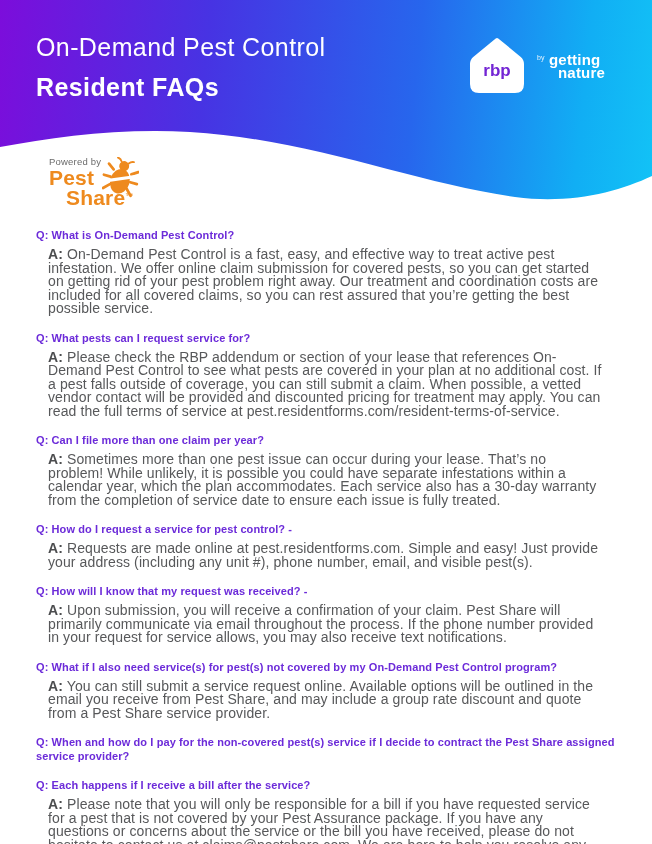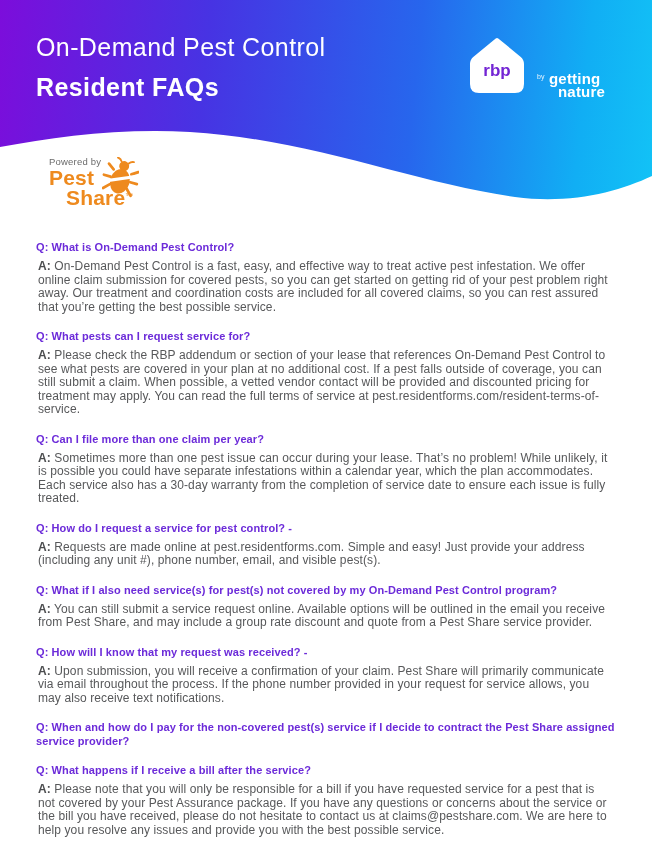--- a/index.html
+++ b/index.html
@@ -11,42 +11,42 @@
   .banner{
     position:absolute;top:0;left:0;width:652px;height:215px;
     background:linear-gradient(96deg,#7C0DDB 0%,#4733E3 30%,#2766ED 60%,#11AEF4 84%,#13CBF7 100%);
     padding-left:32px;
   }
   .wave{position:absolute;left:0;bottom:0;width:652px;height:215px;display:block;}
   .titles{position:absolute;left:36px;top:33px;color:#ffffff;}
   .title-line1{font-size:25px;font-weight:400;letter-spacing:.4px;line-height:28px;}
   .title-line2{font-size:25px;font-weight:700;letter-spacing:.4px;line-height:28px;margin-top:12px;}
   
-  .rbp-lockup{position:absolute;left:465px;top:34px;display:flex;align-items:flex-end;gap:8px;}
+  .rbp-lockup{position:absolute;left:465px;top:34px;display:flex;align-items:center;gap:8px;}
   .rbp-svg{width:64px;height:64px;display:block;}
   .sn-text{color:#ffffff;position:relative;padding-left:12px;}
   .sn-by{position:absolute;left:0;top:1px;font-size:7px;font-weight:400;opacity:.9;}
   .sn-l1{font-size:15px;font-weight:700;line-height:13px;letter-spacing:.2px;}
   .sn-l2{font-size:15px;font-weight:700;line-height:13px;letter-spacing:.2px;margin-left:9px;}
   
   .pestshare{position:absolute;left:49px;top:156px;width:110px;}
   .powered-by{font-size:9.5px;color:#6b6b6b;letter-spacing:.2px;margin-bottom:1px;}
   .ps-line1,.ps-line2{font-size:21px;font-weight:800;color:#EE8A1E;line-height:19px;letter-spacing:.2px;}
   .ps-line2{margin-left:17px;}
   .ps-tm{font-size:8px;vertical-align:6px;font-weight:700;}
   .beetle{position:absolute;left:53px;top:1px;width:37px;height:44px;}
   
   .content{position:absolute;top:215px;left:0;width:652px;padding:13px 36px 0;box-sizing:border-box;}
   .q{
     font-size:11px;font-weight:700;color:#6C2BD9;line-height:14px;
     margin:15px 0 0;letter-spacing:.1px;
   }
-  .faq:first-child .q{margin-top:12px;}
+  .faq:first-child .q{margin-top:0;}
   .a{
-    font-size:12px;color:#57585A;line-height:13.5px;margin:6px 2px 0;letter-spacing:.1px;
+    font-size:14px;color:#57585A;line-height:13.5px;margin:6px 12px 0;letter-spacing:.1px;
   }
   .ap{font-weight:700;color:#4c4d4f;}
 </style>
 </head>
 <body>
 
 <div class="page">
 
   <div class="banner">
 
@@ -112,32 +112,32 @@
       <h3 class="q">Q: Can I file more than one claim per year?</h3>
       <p class="a"><strong class="ap">A:</strong> <span>Sometimes more than one pest issue can occur during your lease. That’s no problem! While unlikely, it is possible you could have separate infestations within a calendar year, which the plan accommodates. Each service also has a 30-day warranty from the completion of service date to ensure each issue is fully treated.</span></p>
     </section>
 
     <section class="faq">
       <h3 class="q">Q: How do I request a service for pest control? -</h3>
       <p class="a"><strong class="ap">A:</strong> <span>Requests are made online at pest.residentforms.com. Simple and easy! Just provide your address (including any unit #), phone number, email, and visible pest(s).</span></p>
     </section>
 
     <section class="faq">
-      <h3 class="q">Q: What if I also need service(s) for pest(s) not covered by my On-Demand Pest Control program?</h3>
-      <p class="a"><strong class="ap">A:</strong> <span>You can still submit a service request online. Available options will be outlined in the email you receive from Pest Share, and may include a group rate discount and quote from a Pest Share service provider.</span></p>
+      <h3 class="q">Q: How will I know that my request was received? -</h3>
+      <p class="a"><strong class="ap">A:</strong> <span>Upon submission, you will receive a confirmation of your claim. Pest Share will primarily communicate via email throughout the process. If the phone number provided in your request for service allows, you may also receive text notifications.</span></p>
     </section>
 
     <section class="faq">
-      <h3 class="q">Q: How will I know that my request was received? -</h3>
-      <p class="a"><strong class="ap">A:</strong> <span>Upon submission, you will receive a confirmation of your claim. Pest Share will primarily communicate via email throughout the process. If the phone number provided in your request for service allows, you may also receive text notifications.</span></p>
+      <h3 class="q">Q: What if I also need service(s) for pest(s) not covered by my On-Demand Pest Control program?</h3>
+      <p class="a"><strong class="ap">A:</strong> <span>You can still submit a service request online. Available options will be outlined in the email you receive from Pest Share, and may include a group rate discount and quote from a Pest Share service provider.</span></p>
     </section>
 
     <section class="faq">
       <h3 class="q">Q: When and how do I pay for the non-covered pest(s) service if I decide to contract the Pest Share assigned service provider?</h3>
     </section>
 
     <section class="faq">
-      <h3 class="q">Q: What happens if I receive a bill after the service?</h3>
+      <h3 class="q">Q: Each happens if I receive a bill after the service?</h3>
       <p class="a"><strong class="ap">A:</strong> <span>Please note that you will only be responsible for a bill if you have requested service for a pest that is not covered by your Pest Assurance package. If you have any questions or concerns about the service or the bill you have received, please do not hesitate to contact us at claims@pestshare.com. We are here to help you resolve any issues and provide you with the best possible service.</span></p>
     </section>
 
   </div>
 </div>
 
 </body></html>

